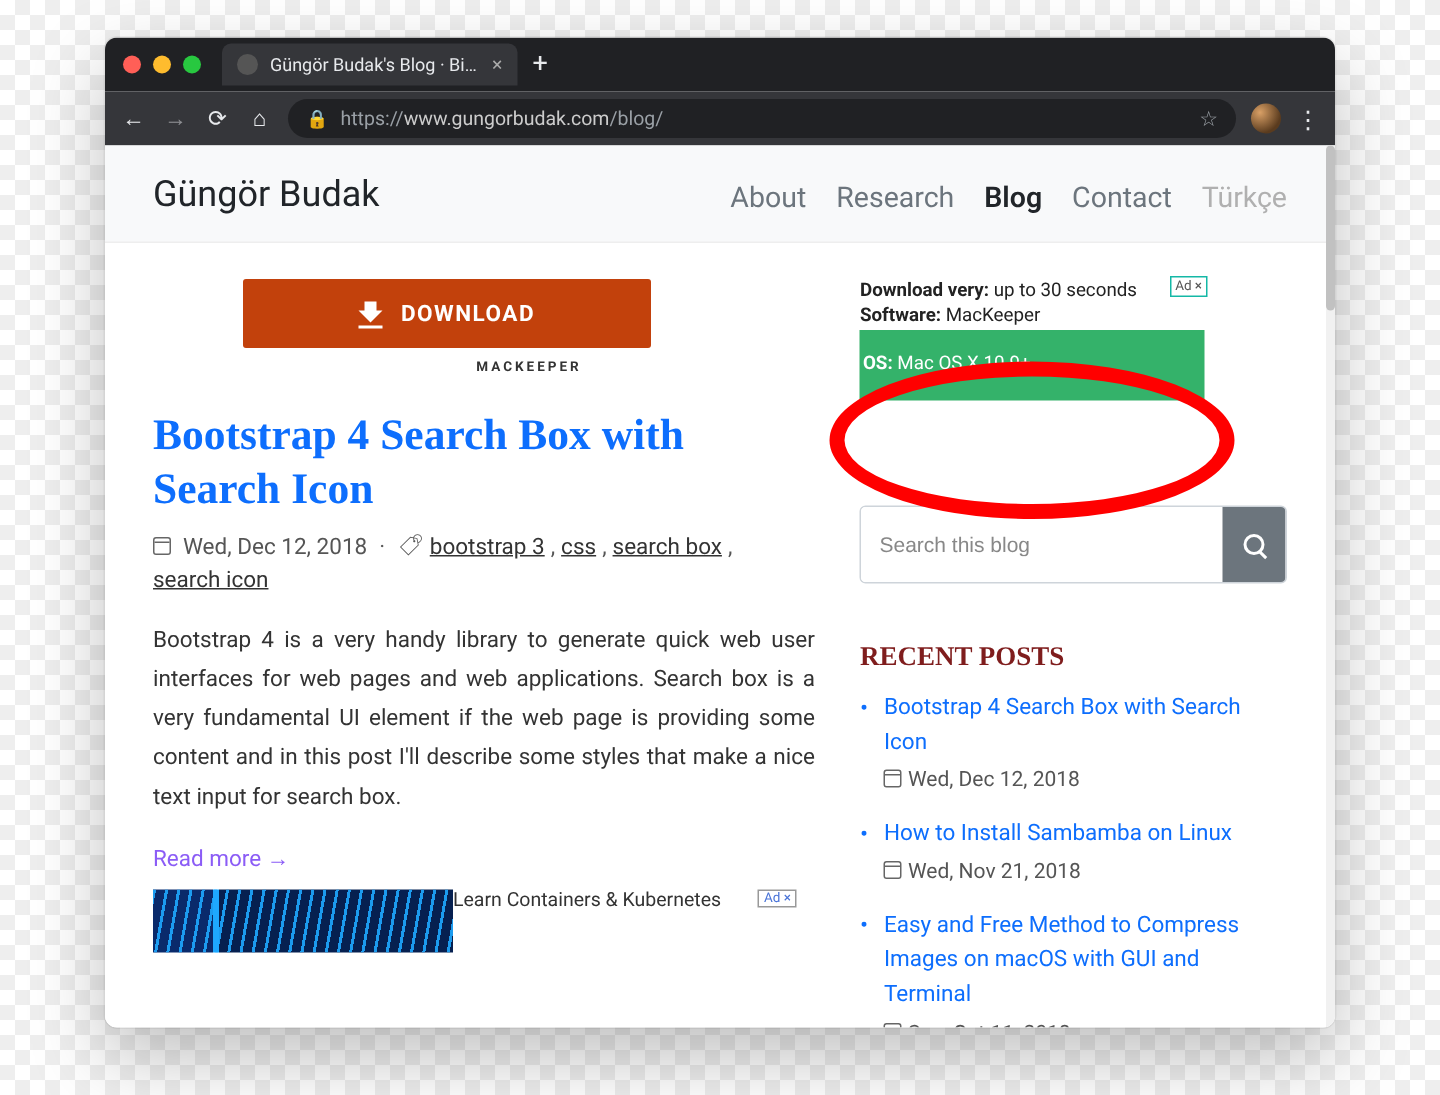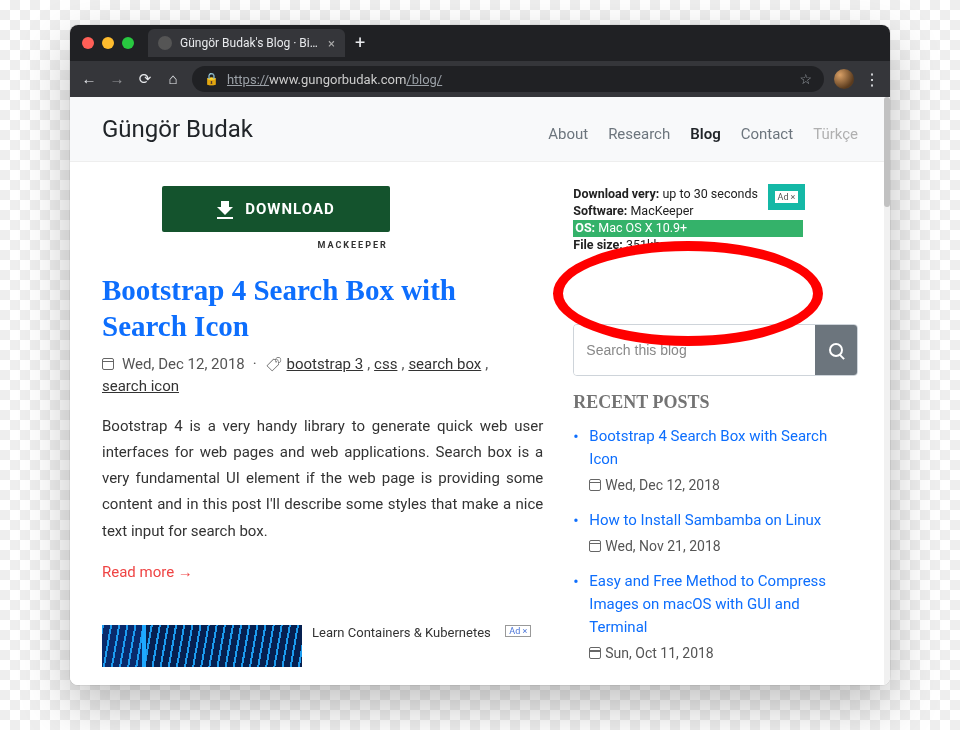--- a/index.html
+++ b/index.html
@@ -56,118 +56,118 @@
     background:#35363a;
     display:flex; align-items:center; padding:0 10px; gap:10px;
     color:#e8eaed;
   }
   .addrbar .navicon { width:18px; display:flex; justify-content:center; font-size:15px; }
   .url {
     flex:1; background:#202124; border-radius:14px; height:26px;
     display:flex; align-items:center; padding:0 12px; font-size:13px; color:#ccc;
     gap:8px;
   }
-  .url .proto { color:#9aa0a6;text-decoration:underline; }
+  .url .proto { color:#9aa0a6; }
   .avatar { width:20px; height:20px; border-radius:50%; background: radial-gradient(circle at 30% 30%, #d9a066, #5a3b1e 70%); }
   .lock { font-size:12px; }
   .star { font-size:14px; color:#9aa0a6; margin-left:6px; }
   .dots { font-size:16px; color:#e8eaed; }
   
   .page { flex:1; overflow:hidden; position:relative; background:#fff; }
   .scroll { position:absolute; right:0; top:0; bottom:0; width:6px; background:#f1f1f1; }
   .thumb { position:absolute; top:0; width:6px; height:110px; background:#c1c1c1; border-radius:3px;}
   .header {
     background:#f8f9fa; border-bottom:1px solid #eee;
     padding:18px 32px; display:flex; align-items:flex-end; justify-content:space-between;
   }
   .brand { font-size:24px; font-weight:400; color:#212529;}
-  .nav { display:flex; gap:20px; font-size:15px; color:#555; }
+  .nav { display:flex; gap:20px; font-size:19px; color:#555; }
   .nav a { text-decoration:none; color:#6c757d; }
   .nav a.active { color:#212529; font-weight:600; }
   .nav a.muted { color:#b0b0b0; }
   .content { padding:24px 32px 0 32px; display:flex; gap:30px; }
   .main { flex:1.55; }
   .side { flex:1; position:relative; }
   .dlbtn {
-    background:#14532d; color:#fff; height:46px; width:228px; border-radius:2px;
+    background:#c2410c; color:#fff; height:46px; width:272px; border-radius:2px;
     display:flex; align-items:center; justify-content:center; gap:12px;
     font-size:15px; font-weight:700; letter-spacing:1px; margin-left:60px;
   }
   .dlarrow {
     width:16px; height:16px; position:relative;
   }
   .dlarrow::before{
     content:""; position:absolute; left:4px; top:0; width:8px; height:8px; background:#fff;
   }
   .dlarrow::after{
     content:""; position:absolute; left:0; top:6px; width:0;height:0;
     border-left:8px solid transparent; border-right:8px solid transparent; border-top:8px solid #fff;
   }
   .dlunder { position:absolute; width:16px; height:2px; background:#fff; top:16px; left:0;}
   .mklabel { text-align:center; font-size:9px; letter-spacing:2px; color:#333; margin-top:8px; margin-left:60px; font-weight:700;}
   .adinfo {
     font-size:12.5px; color:#222; width:230px; position:relative;
     line-height:1.35;
   }
   .adinfo .row b { font-weight:700; }
-  .adinfo .hl { background:#34b26a; color:#fff; padding:0 2px; display:block; }
+  .adinfo .hl { background:#34b26a; color:#fff; padding:15px 2px; display:block; }
   .adtag {
-    position:absolute; top:-2px; right:-2px; font-size:9px; border:7px solid #14b8a6;
+    position:absolute; top:-2px; right:-2px; font-size:9px; border:1px solid #14b8a6;
     padding:0 3px; color:#555; background:#fff; display:flex; align-items:center; gap:2px;
   }
 
   
   h1.post-title {
     font-family: Georgia, 'Times New Roman', serif;
     color:#0d6efd; font-size:29px; font-weight:700; line-height:1.25;
     margin-bottom:10px;
   }
   h1.post-title a { color:#0d6efd; text-decoration:none; }
   .meta { font-size:15px; color:#555; margin-bottom:18px; display:flex; flex-wrap:wrap; align-items:center; gap:4px;}
   .meta .sep { margin:0 4px; }
   .meta a { color:#333; }
   .excerpt { font-size:15px; color:#333; line-height:1.75; text-align:justify; margin-bottom:18px;}
-  .readmore { color:#ef4444; font-size:15px; text-decoration:none; }
+  .readmore { color:#8b5cf6; font-size:15px; text-decoration:none; }
 
   
   .searchwrap {
     display:flex; border:1px solid #ced4da; border-radius:4px; overflow:hidden;
     height:52px; margin-top:70px;
   }
   .searchwrap input {
     flex:1; border:none; padding:0 12px; font-size:14px; outline:none; color:#888;
   }
   .searchwrap input::placeholder { color:#888; }
   .searchbtn {
     width:42px; background:#6c757d; color:#fff; border:none; display:flex;
     align-items:center; justify-content:center; font-size:14px;
   }
   .ring {
     position:absolute; width:270px; height:105px; border:10px solid #ff0000;
     border-radius:50%; top:55px; left:-20px; pointer-events:none;
   }
   .widget-title {
     font-family: Georgia, 'Times New Roman', serif; font-weight:700;
-    font-size:18px; color:#737373; margin:16px 0 12px;
+    font-size:18px; color:#7f1d1d; margin:38px 0 12px;
   }
   .recent { list-style:none; font-size:15px; }
   .recent li { position:relative; padding-left:16px; margin-bottom:6px; line-height:1.55; }
   .recent li::before {
     content:"•"; color:#0d6efd; position:absolute; left:0; top:0; font-size:16px;
   }
   .recent a { color:#0d6efd; text-decoration:none; }
   .recent .date { color:#555; font-size:14px; display:block; margin-top:4px; margin-bottom:12px;}
   .cal { display:inline-block; width:12px; height:12px; margin-right:4px;
     position:relative; border:1.5px solid #666; border-radius:2px; vertical-align:-1px;}
   .cal::before{content:"";position:absolute;top:2px;left:0;right:0;height:1.2px;background:#666;}
   .tagicon{ font-size:14px; transform:scaleX(-1); display:inline-block;}
 
   .ad2 {
-    margin-top:44px; border:0; position:relative; height:55px;
-    display:flex; gap:10px; align-items:flex-start;
+    margin-top:12px; border:0; position:relative; height:55px;
+    display:flex; align-items:flex-start;
   }
   .ad2 .thumb2 { width:200px; height:42px; background:linear-gradient(90deg,#0a2a6b 0%, #0a2a6b 20%, #1ea8ff 20%, #1ea8ff 22%, #062050 22%);
     position:relative; overflow:hidden;}
   .ad2 .thumb2::after{
     content:""; position:absolute; inset:0;
     background: repeating-linear-gradient(100deg, rgba(30,168,255,0.9) 0 2px, transparent 2px 8px);
   }
   .ad2-text { font-size:13px; color:#333; }
   .ad2-tag { position:absolute; top:0; right:12px; font-size:9px; border:1px solid #999; padding:0 3px; color:#4a74d8; background:#fff;}
 
@@ -271,21 +271,20 @@
       <div class="side">
 
         <div class="adinfo">
           <div class="adtag">
               <span>Ad</span>
               <span>×</span>
             </div>
           <div class="row"><b>Download very:</b><span> up to 30 seconds</span></div>
           <div class="row"><b>Software:</b><span> MacKeeper</span></div>
           <div class="row hl"><b>OS:</b><span> Mac OS X 10.9+</span></div>
-          <div class="row"><b>File size:</b><span> 351kb</span></div>
         </div>
 
         <div class="searchwrap">
           <input type="text" placeholder="Search this blog" style="">
           <button class="searchbtn">
             <span class="magnify"></span>
           </button>
         </div>
 
         <div class="ring"></div>

